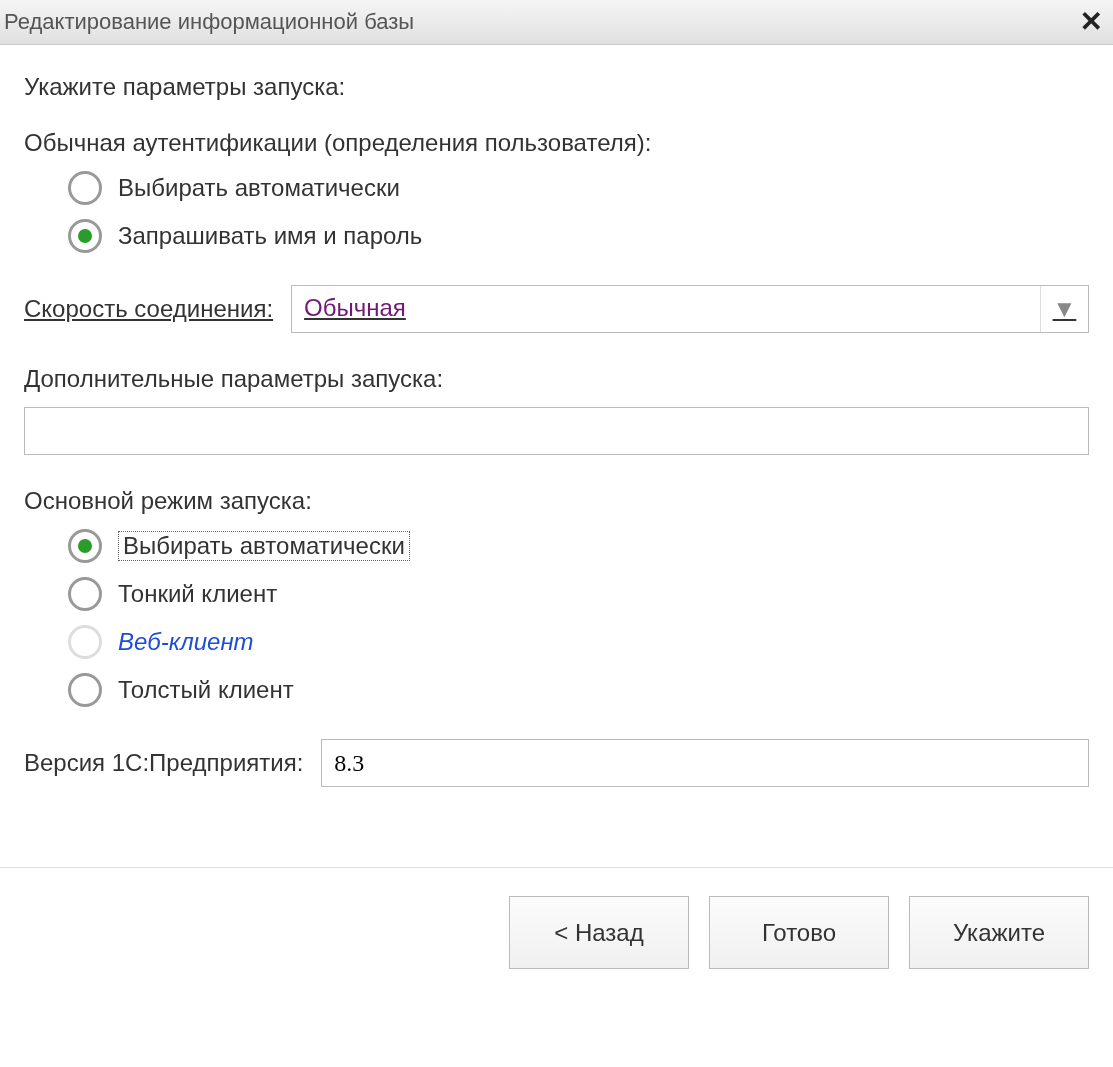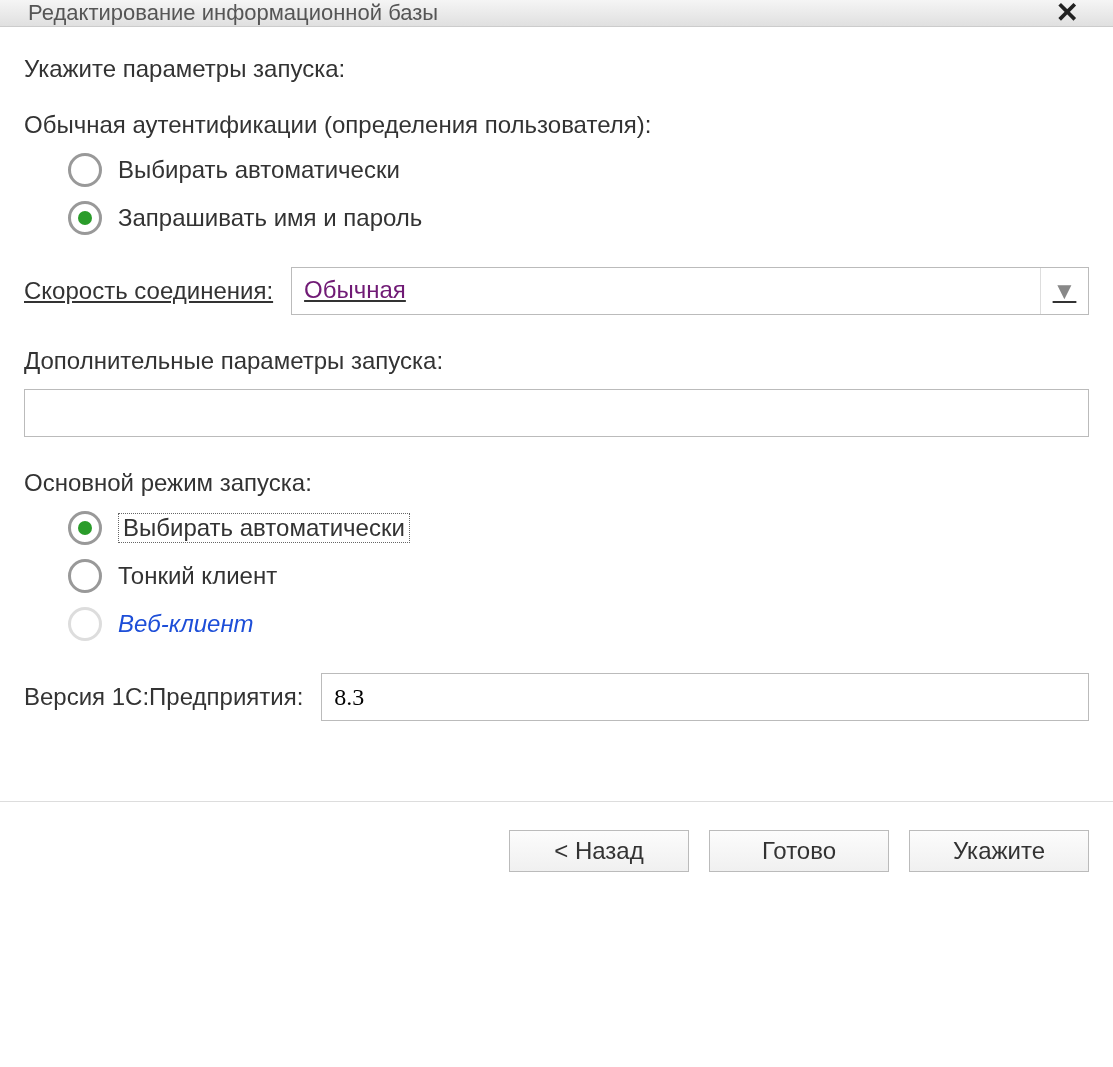--- a/index.html
+++ b/index.html
@@ -6,25 +6,25 @@
     body {
       font-family: Arial, sans-serif;
       font-size: 24px;
       color: #333;
       background: #fff;
       width: 1113px;
     }
     .titlebar {
       background: linear-gradient(to bottom, #f5f5f5, #e0e0e0);
       border-bottom: 1px solid #ccc;
-      padding: 6px 28px;
+      padding: 6px 4px;
       display: flex;
       justify-content: space-between;
       align-items: center;
-      height: 27px;
+      height: 45px;
     }
     .titlebar-text {
       font-size: 22px;
       color: #555;
     }
     .close-btn {
       font-size: 28px;
       font-weight: bold;
       cursor: pointer;
       color: #222;
@@ -141,21 +141,21 @@
     }
     .footer {
       border-top: 1px solid #ddd;
       padding: 28px 24px;
       display: flex;
       justify-content: flex-end;
       gap: 20px;
     }
     .btn {
       min-width: 180px;
-      height: 42px;
+      height: 73px;
       border: 1px solid #bbb;
       background: linear-gradient(to bottom, #fcfcfc, #f0f0f0);
       font-size: 24px;
       color: #333;
       cursor: pointer;
       font-family: inherit;
     }
   </style>
 </head>
 <body>
@@ -199,20 +199,24 @@
       <span class="radio-label focused">Выбирать автоматически</span>
     </div>
     <div class="radio-item">
       <span class="radio"></span>
       <span class="radio-label">Тонкий клиент</span>
     </div>
     <div class="radio-item">
       <span class="radio disabled"></span>
       <span class="radio-label disabled">Веб-клиент</span>
     </div>
+    <div class="radio-item">
+      <span class="radio"></span>
+      <span class="radio-label">Толстый клиент</span>
+    </div>
   </div>
 
   <div class="version-row">
     <span class="row-label">Версия 1С:Предприятия:</span>
     <input type="text" class="version-input" value="8.3" style="">
   </div>
 
 </div>
 
 <div class="footer">

